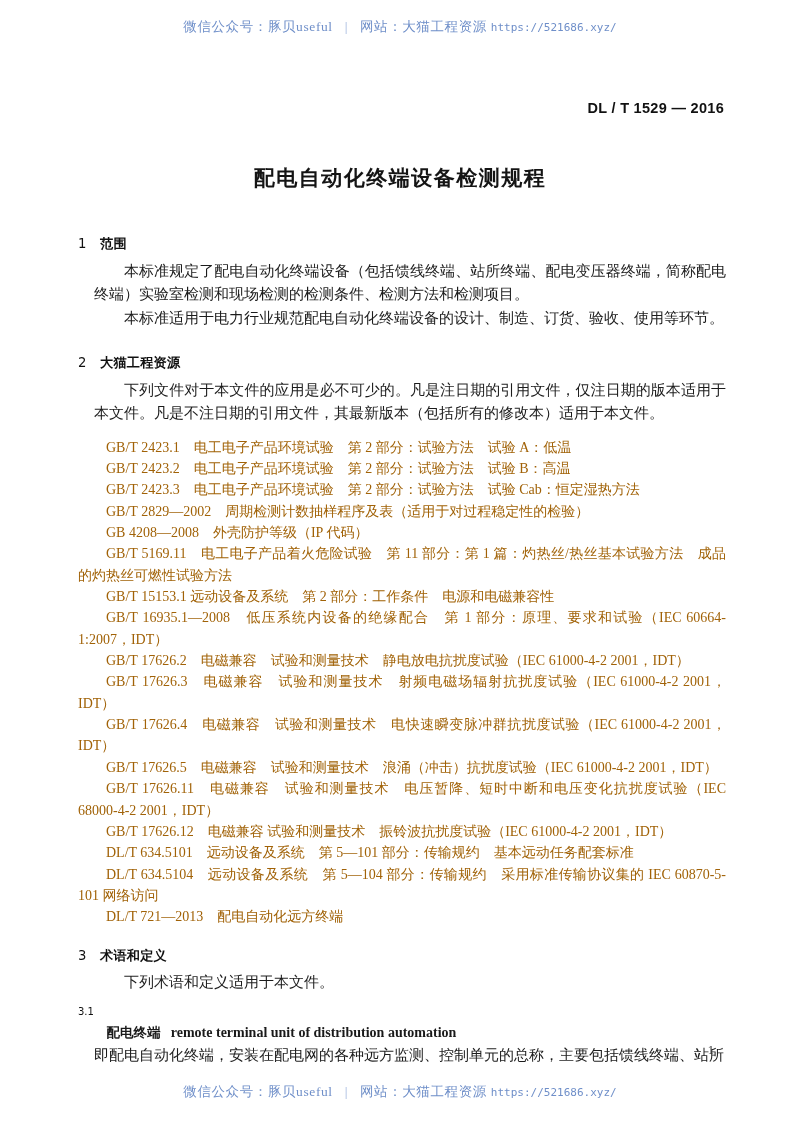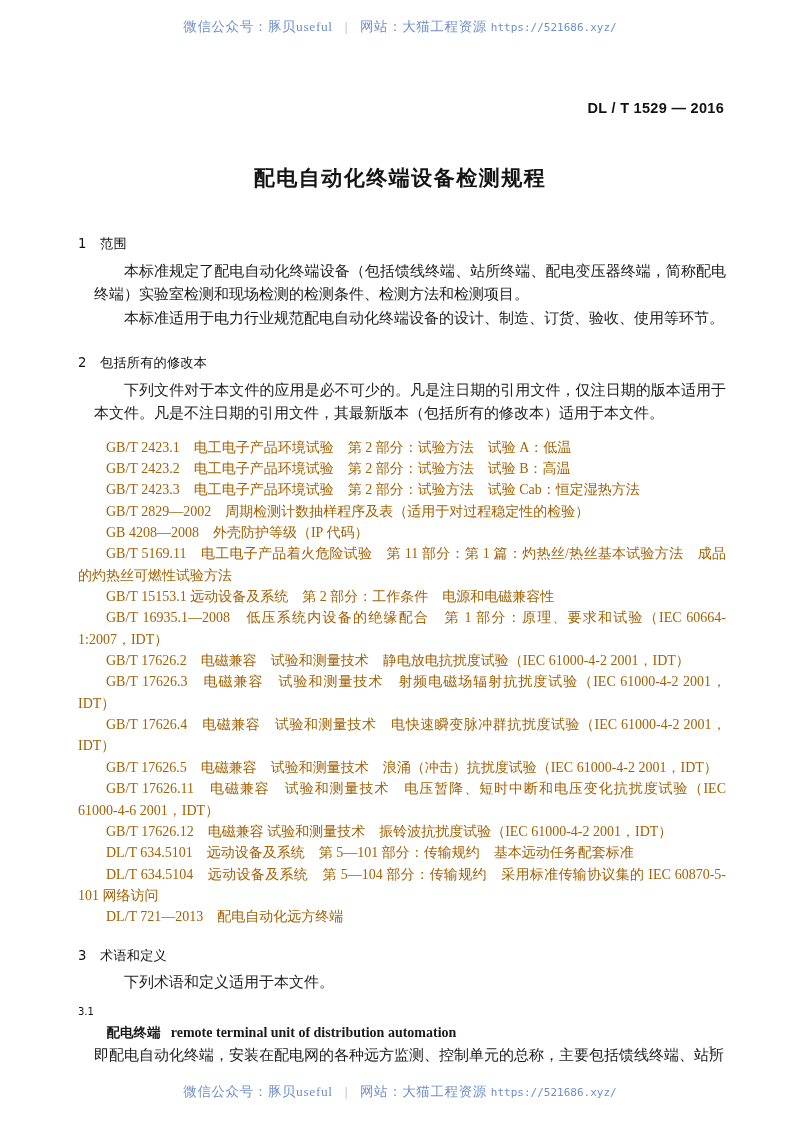--- a/index.html
+++ b/index.html
@@ -91,21 +91,21 @@
     color: #111;
     letter-spacing: 0.2px;
     margin: 0 0 8px 0;
     line-height: 1.2;
   }
   .clause-heading .num {
     display: inline-block;
     min-width: 22px;
     font-weight: normal;
   }
-  .clause-heading .txt { font-weight: normal; }
+  .clause-heading .txt { font-weight: bold; }
 
   .subclause-number {
     font-family: "DejaVu Sans", "Liberation Sans", sans-serif;
     font-size: 10px;
     color: #111;
     margin: 4px 0 3px 0;
     line-height: 1.25;
   }
 
   p.para {
@@ -187,38 +187,38 @@
         <span class="num">1</span><span class="txt">范围</span>
       </div>
       <p class="para">本标准规定了配电自动化终端设备（包括馈线终端、站所终端、配电变压器终端，简称配电终端）实验室检测和现场检测的检测条件、检测方法和检测项目。</p>
       <p class="para last-in-block">本标准适用于电力行业规范配电自动化终端设备的设计、制造、订货、验收、使用等环节。</p>
     </div>
 
     <div class="spacer-2"></div>
 
     <div>
       <div class="clause-heading">
-        <span class="num">2</span><span class="txt">包括所有的修改本</span>
+        <span class="num">2</span><span class="txt">大猫工程资源</span>
       </div>
       <p class="para last-in-block">下列文件对于本文件的应用是必不可少的。凡是注日期的引用文件，仅注日期的版本适用于本文件。凡是不注日期的引用文件，其最新版本（包括所有的修改本）适用于本文件。</p>
 
       <ul class="ref-list">
         <li>GB/T 2423.1　电工电子产品环境试验　第 2 部分：试验方法　试验 A：低温</li>
         <li>GB/T 2423.2　电工电子产品环境试验　第 2 部分：试验方法　试验 B：高温</li>
         <li>GB/T 2423.3　电工电子产品环境试验　第 2 部分：试验方法　试验 Cab：恒定湿热方法</li>
         <li>GB/T 2829—2002　周期检测计数抽样程序及表（适用于对过程稳定性的检验）</li>
         <li>GB 4208—2008　外壳防护等级（IP 代码）</li>
         <li>GB/T 5169.11　电工电子产品着火危险试验　第 11 部分：第 1 篇：灼热丝/热丝基本试验方法　成品的灼热丝可燃性试验方法</li>
         <li>GB/T 15153.1 远动设备及系统　第 2 部分：工作条件　电源和电磁兼容性</li>
         <li>GB/T 16935.1—2008　低压系统内设备的绝缘配合　第 1 部分：原理、要求和试验（IEC 60664-1:2007，IDT）</li>
         <li>GB/T 17626.2　电磁兼容　试验和测量技术　静电放电抗扰度试验（IEC 61000-4-2 2001，IDT）</li>
         <li>GB/T 17626.3　电磁兼容　试验和测量技术　射频电磁场辐射抗扰度试验（IEC 61000-4-2 2001，IDT）</li>
         <li>GB/T 17626.4　电磁兼容　试验和测量技术　电快速瞬变脉冲群抗扰度试验（IEC 61000-4-2 2001，IDT）</li>
         <li>GB/T 17626.5　电磁兼容　试验和测量技术　浪涌（冲击）抗扰度试验（IEC 61000-4-2 2001，IDT）</li>
-        <li>GB/T 17626.11　电磁兼容　试验和测量技术　电压暂降、短时中断和电压变化抗扰度试验（IEC 61000-4-6 2001，IDT）</li>
+        <li>GB/T 17626.11　电磁兼容　试验和测量技术　电压暂降、短时中断和电压变化抗扰度试验（IEC 68000-4-2 2001，IDT）</li>
         <li>GB/T 17626.12　电磁兼容 试验和测量技术　振铃波抗扰度试验（IEC 61000-4-2 2001，IDT）</li>
         <li>DL/T 634.5101　远动设备及系统　第 5—101 部分：传输规约　基本远动任务配套标准</li>
         <li>DL/T 634.5104　远动设备及系统　第 5—104 部分：传输规约　采用标准传输协议集的 IEC 60870-5-101 网络访问</li>
         <li>DL/T 721—2013　配电自动化远方终端</li>
       </ul>
     </div>
 
     <div class="spacer-3"></div>
 
     <div>

